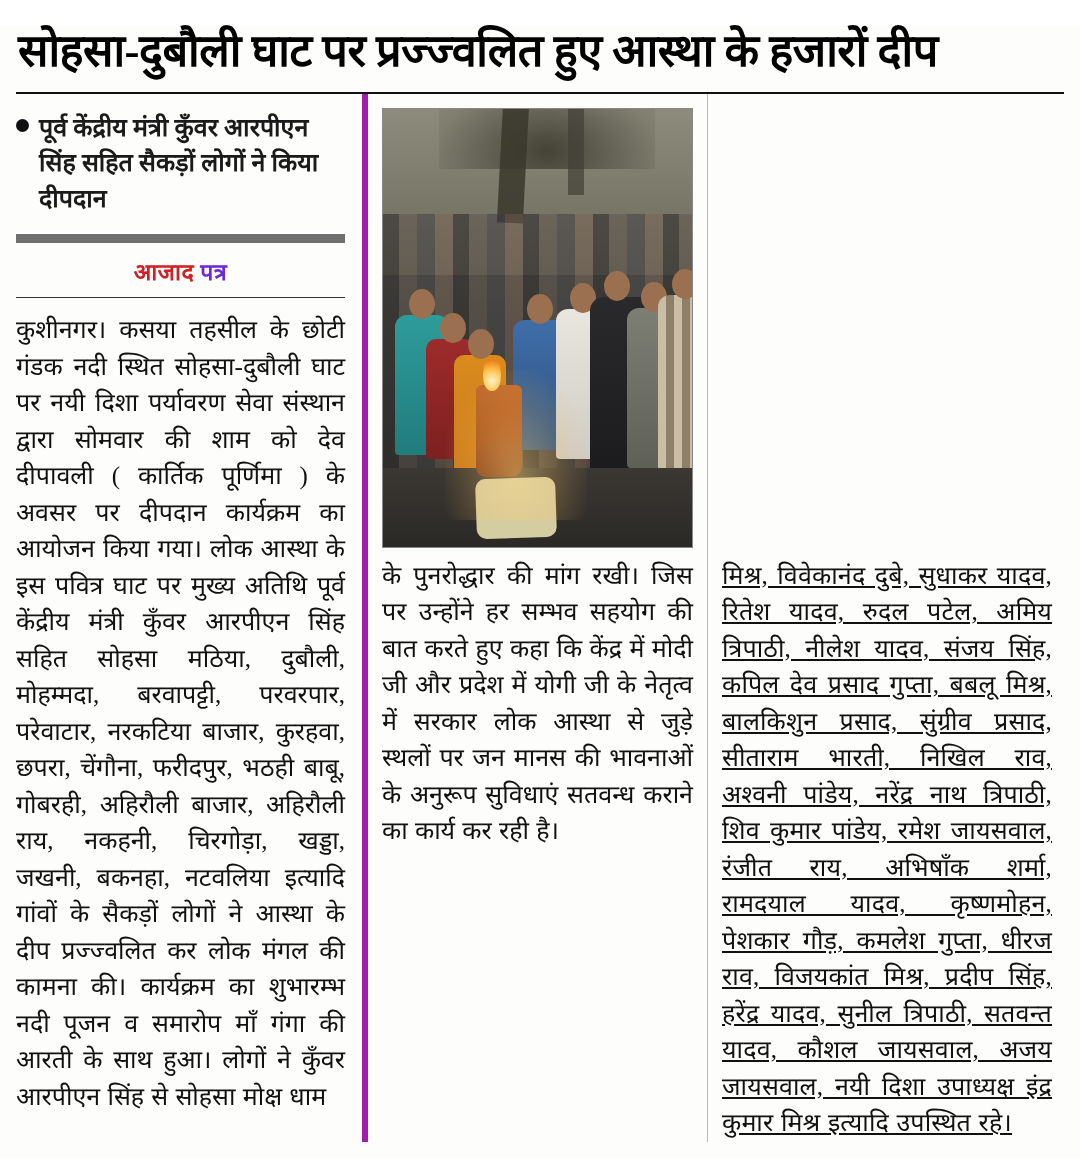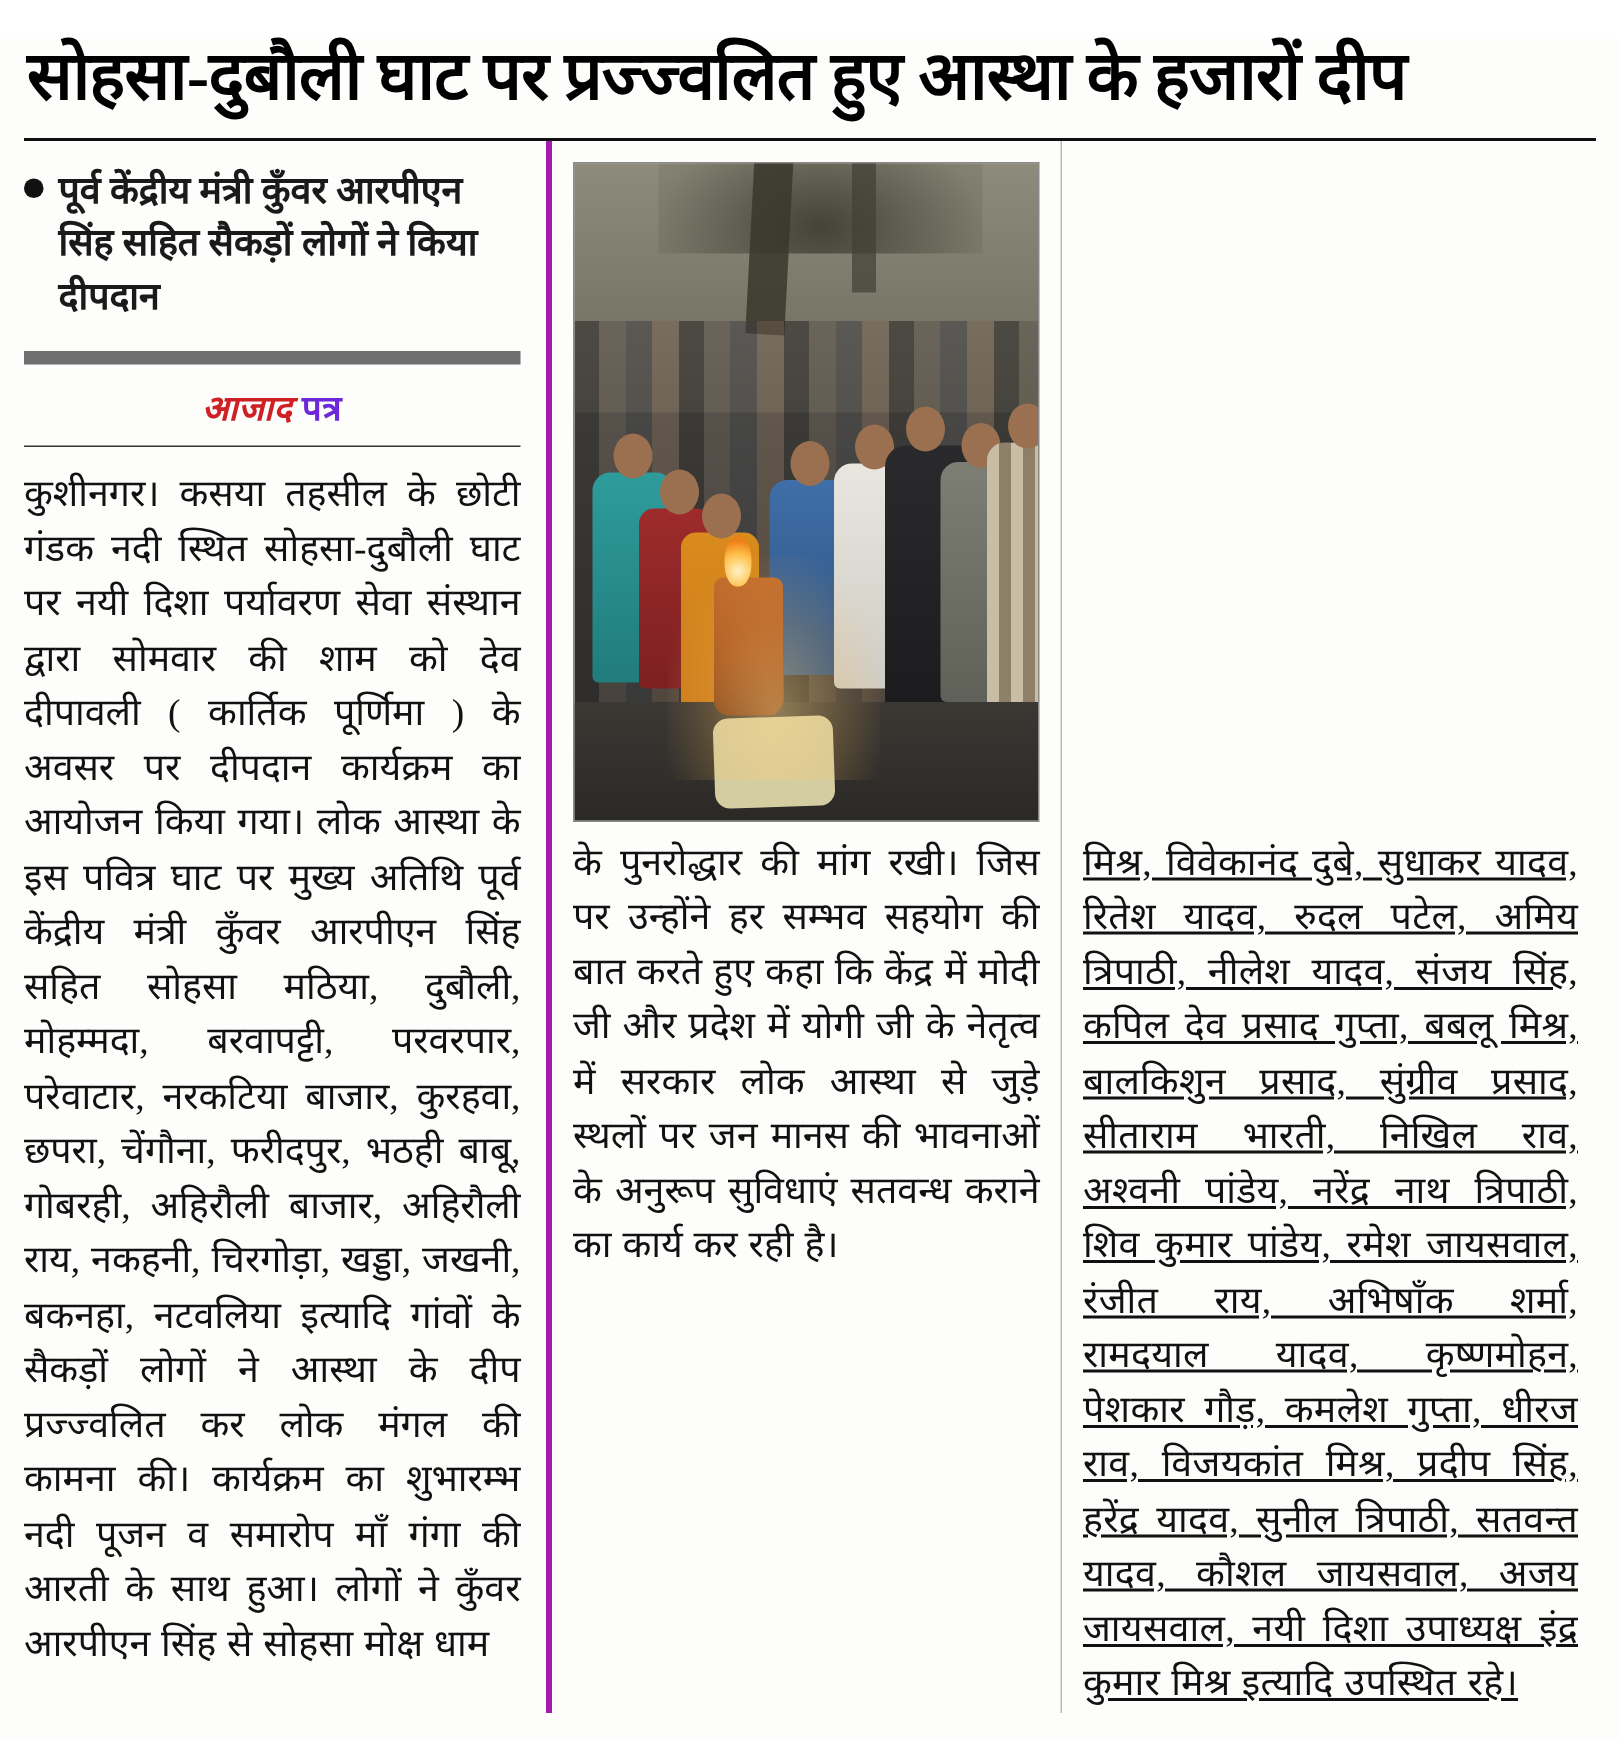--- a/index.html
+++ b/index.html
@@ -60,21 +60,21 @@
     display: flex;
     gap: 0;
     margin-top: 0;
   }
   .col {
     box-sizing: border-box;
   }
   .col-left {
     width: 352px;
     padding-right: 17px;
-    border-right: 4px solid #a21caf;
+    border-right: 6px solid #a21caf;
   }
   .col-mid {
     width: 340px;
     padding: 0 14px;
     border-right: 1px solid #b9b9b9;
   }
   .col-right {
     width: 344px;
     padding-left: 14px;
   }
@@ -109,21 +109,20 @@
     text-align: center;
     margin-top: 12px;
   }
   .byline {
     font-size: 23px;
     font-weight: bold;
     letter-spacing: 0.5px;
   }
   .byline .red {
     color: #cf2026;
-    font-style: italic;
   }
   .byline .blk {
     color: #6d28d9;
   }
   .rule-thin {
     margin-top: 10px;
     border-top: 1.5px solid #333;
     width: 100%;
   }
   .body-text {

